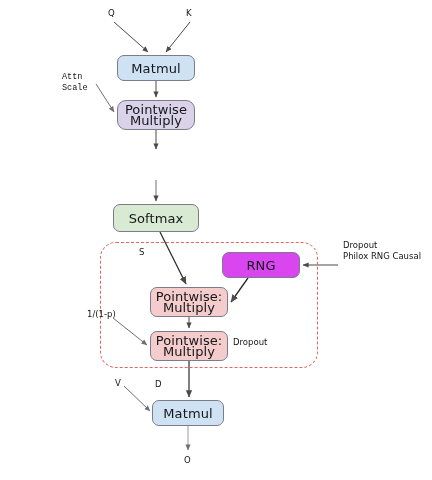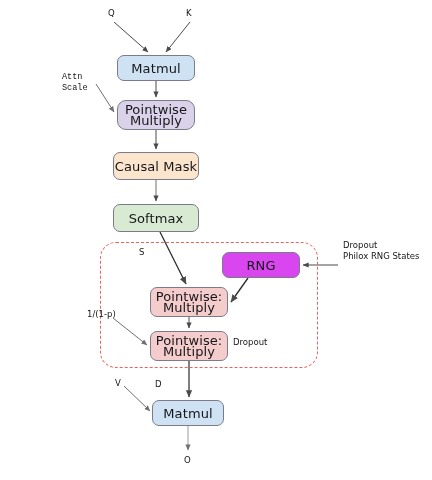--- a/index.html
+++ b/index.html
@@ -105,23 +105,20 @@
 
   <div class="node" id="node-matmul-qk" style="left: 117px; top: 55px; width: 78px; height: 26px; background: rgb(207, 226, 243); border-color: rgb(123, 123, 140); color: rgb(22, 22, 26);">
     <span class="ln">Matmul</span>
   </div>
 
   <div class="node" id="node-pointwise-multiply-scale" style="left: 117px; top: 100px; width: 78px; height: 30px; background: rgb(217, 210, 233); border-color: rgb(123, 123, 140); color: rgb(22, 22, 26); border-radius: 9px;">
     <span class="ln">Pointwise</span>
     <span class="ln">Multiply</span>
   </div>
 
-  <div class="node" id="node-causal-mask" style="left: 113px; top: 152px; width: 86px; height: 28px; background: rgb(252, 229, 205); border-color: rgb(123, 123, 140); color: rgb(22, 22, 26);">
-    <span class="ln">Causal Mask</span>
-  </div>
 
   <div class="node" id="node-softmax" style="left: 113px; top: 204px; width: 86px; height: 28px; background: rgb(217, 234, 211); border-color: rgb(123, 123, 140); color: rgb(22, 22, 26);">
     <span class="ln">Softmax</span>
   </div>
 
   <div class="node" id="node-rng" style="left: 222px; top: 252px; width: 78px; height: 26px; background: #d946ef; border-color: rgb(123, 123, 140); color: rgb(22, 22, 26);">
     <span class="ln">RNG</span>
   </div>
 
   <div class="node" id="node-pointwise-multiply-mask" style="left: 150px; top: 287px; width: 78px; height: 30px; background: rgb(244, 204, 204); border-color: rgb(123, 123, 140); color: rgb(22, 22, 26);">
@@ -151,21 +148,21 @@
       <div>Scale</div>
     </div>
   <div class="free-label multi" id="label-tensor-s" style="left: 139px; top: 247px;">
       <div>S</div>
     </div>
   <div class="free-label multi" id="label-inverse-keep-prob" style="left: 87px; top: 309px;">
       <div>1/(1-p)</div>
     </div>
   <div class="free-label multi" id="label-dropout-params" style="left: 343px; top: 240px;">
       <div>Dropout</div>
-      <div>Philox RNG States</div>
+      <div>Philox RNG Causal</div>
     </div>
   <div class="free-label multi" id="label-input-v" style="left: 115px; top: 378px;">
       <div>V</div>
     </div>
   <div class="free-label multi" id="label-tensor-d" style="left: 155px; top: 379px;">
       <div>D</div>
     </div>
   <div class="free-label multi" id="label-output-o" style="left: 184px; top: 455px;">
       <div>O</div>
     </div>

